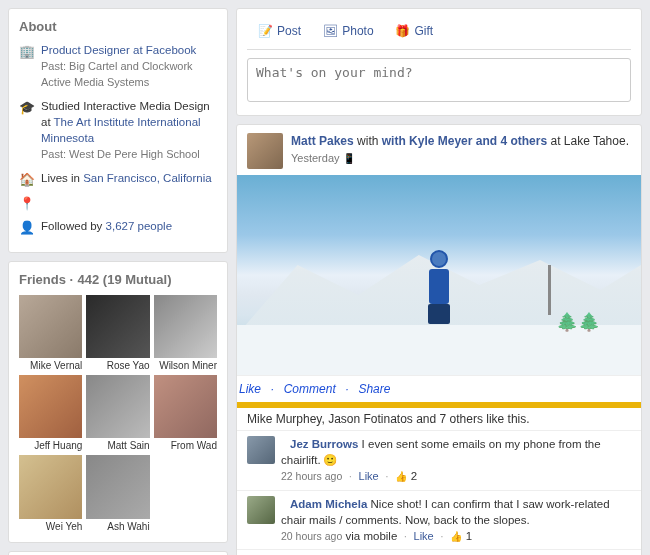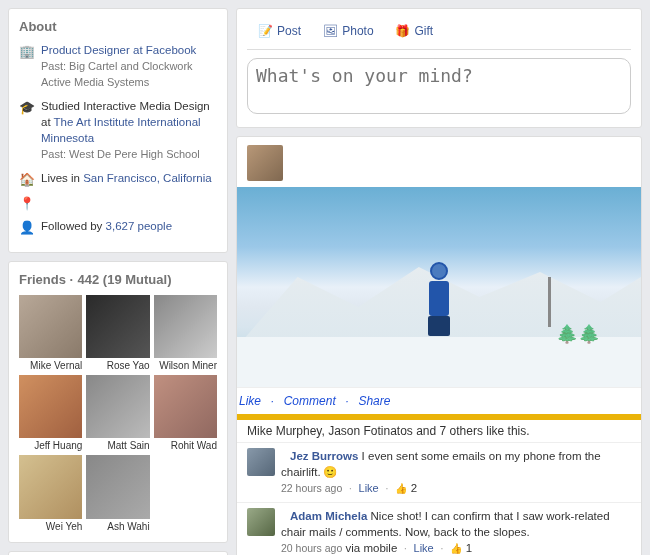--- a/index.html
+++ b/index.html
@@ -104,23 +104,23 @@
       gap: 4px;
       padding: 4px 10px;
       font-size: 12px;
       color: #3b5998;
       cursor: pointer;
       border: 1px solid transparent;
     }
     .post-input {
       width: 100%;
       border: 1px solid #ccc;
-      border-radius: 10px;
+      border-radius: 3px;
       padding: 6px 8px;
-      font-size: 18px;
+      font-size: 13px;
       color: #aaa;
       background: #fff;
       resize: none;
     }
     
     .feed-item {
       background: #fff;
       border: 1px solid #ddd;
       border-radius: 3px;
       overflow: hidden;
@@ -330,21 +330,21 @@
         <div class="friend-item">
           <div class="friend-photo fp-5"></div>
           <div class="friend-name">Jeff Huang</div>
         </div>
         <div class="friend-item">
           <div class="friend-photo fp-6"></div>
           <div class="friend-name">Matt Sain</div>
         </div>
         <div class="friend-item">
           <div class="friend-photo fp-7"></div>
-          <div class="friend-name">Rohit Wad</div>
+          <div class="friend-name">From Wad</div>
         </div>
         <div class="friend-item">
           <div class="friend-photo fp-8"></div>
           <div class="friend-name">Wei Yeh</div>
         </div>
         <div class="friend-item">
           <div class="friend-photo fp-9"></div>
           <div class="friend-name">Ash Wahi</div>
         </div>
       </div>
@@ -373,20 +373,29 @@
           <span>🎁</span>
           <span>Gift</span>
         </div>
       </div>
       <textarea class="post-input" rows="2" placeholder="What's on your mind?" style=""></textarea>
     </div>
 
     <div class="feed-item">
       <div class="feed-header">
         <div class="feed-avatar av-matt" style="background: linear-gradient(135deg, #b89878, #806850);"></div>
+        <div class="feed-meta">
+          <span class="feed-name">Matt Pakes</span>
+          <span> with </span>
+          <span class="feed-name">with Kyle Meyer and 4 others</span>
+          <span>at Lake Tahoe.</span>
+          <br>
+          <span class="feed-time">Yesterday</span>
+          <span style="font-size:10px; color:#aaa;"> 📱</span>
+        </div>
       </div>
 
       <div class="ski-photo">
         <div class="ski-mountain"></div>
         <div class="ski-snow-ground"></div>
         <div class="skier-figure">
           <div class="skier-head"></div>
           <div class="skier-body"></div>
           <div class="skier-legs"></div>
         </div>

